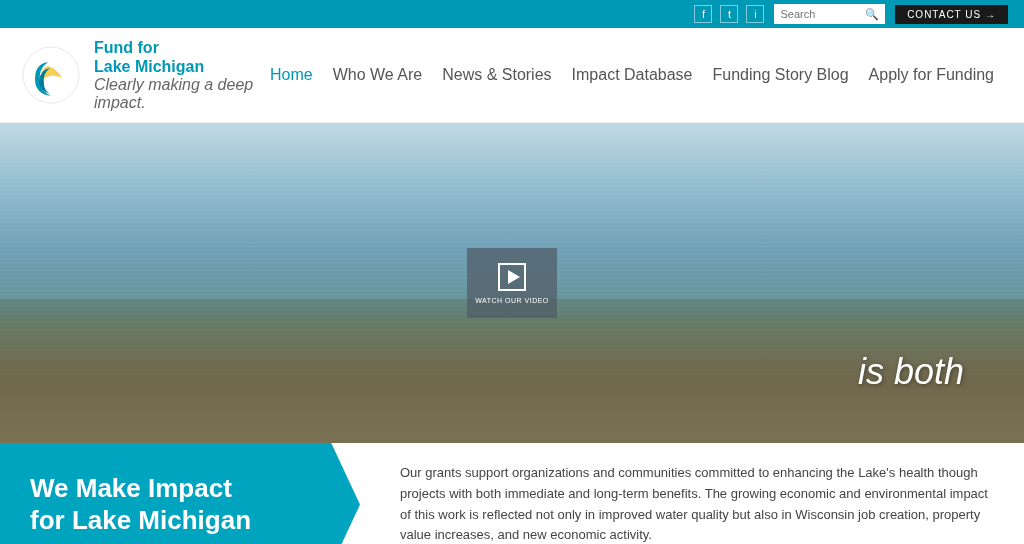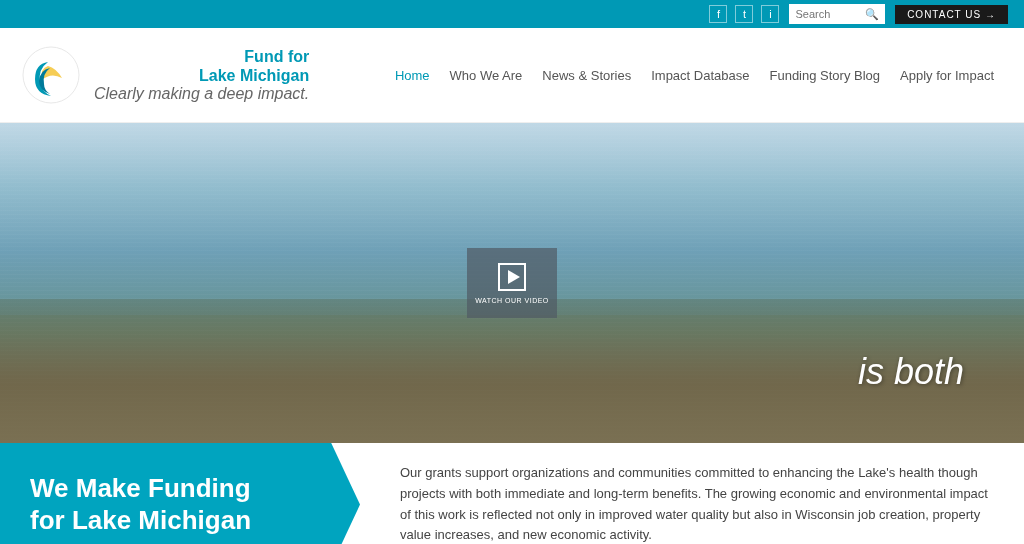--- a/index.html
+++ b/index.html
@@ -30,21 +30,21 @@
       align-items: center;
       justify-content: center;
       cursor: pointer;
     }
     .search-box {
       display: flex;
       align-items: center;
       background: white;
       height: 20px;
       padding: 0 6px;
-      gap: 0;
+      gap: 15px;
     }
     .search-box input {
       border: none;
       outline: none;
       font-size: 11px;
       width: 70px;
       color: #555;
     }
     .search-icon-top {
       color: #0099b5;
@@ -66,21 +66,20 @@
 
     
     #header {
       background: white;
       height: 95px;
       display: flex;
       align-items: center;
       justify-content: space-between;
       padding: 0 30px 0 20px;
       border-bottom: 1px solid #eee;
-      text-align: right;
     }
     .logo-area {
       display: flex;
       align-items: center;
       gap: 12px;
     }
     .logo-circle {
       width: 62px;
       height: 62px;
       position: relative;
@@ -102,21 +101,21 @@
       font-style: italic;
     }
     nav {
       display: flex;
       align-items: center;
       gap: 20px;
     }
     nav a {
       text-decoration: none;
       color: #555;
-      font-size: 13px;
+      font-size: 16px;
       white-space: nowrap;
     }
     nav a.active { color: #0099b5; }
 
     
     #hero {
       width: 1024px;
       height: 320px;
       position: relative;
       overflow: hidden;
@@ -274,21 +273,21 @@
       </h1>
       <p>Clearly making a deep impact.</p>
     </div>
   </div>
   <nav>
     <a href="#" class="active">Home</a>
     <a href="#">Who We Are</a>
     <a href="#">News &amp; Stories</a>
     <a href="#">Impact Database</a>
     <a href="#">Funding Story Blog</a>
-    <a href="#">Apply for Impact</a>
+    <a href="#">Apply for Funding</a>
   </nav>
 </div>
 
 <div id="hero">
   <div class="water-layer"></div>
   <div class="water-overlay"></div>
   <div class="shore-overlay"></div>
 
   <button class="video-btn">
     <div class="play-icon-box">
@@ -296,20 +295,20 @@
     </div>
     <span class="video-label">WATCH OUR VIDEO</span>
   </button>
 
   <div class="is-clear-text">is both</div>
 </div>
 
 <div id="bottom">
   <div class="left-panel">
     <h2>
-      <span>We Make Funding</span><br>
+      <span>We Make Impact</span><br>
       <span>for Lake Michigan</span>
     </h2>
   </div>
   <div class="right-panel">
     <p>Our grants support organizations and communities committed to enhancing the Lake's health though projects with both immediate and long-term benefits. The growing economic and environmental impact of this work is reflected not only in improved water quality but also in Wisconsin job creation, property value increases, and new economic activity.</p>
   </div>
 </div>
 
 </body></html>

